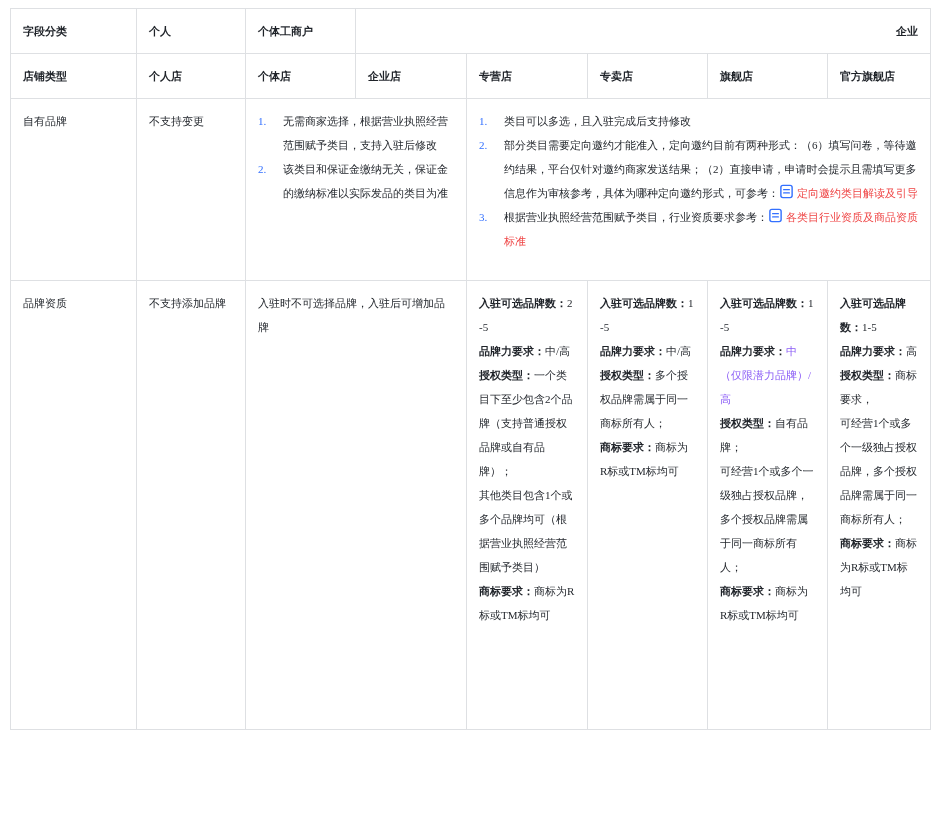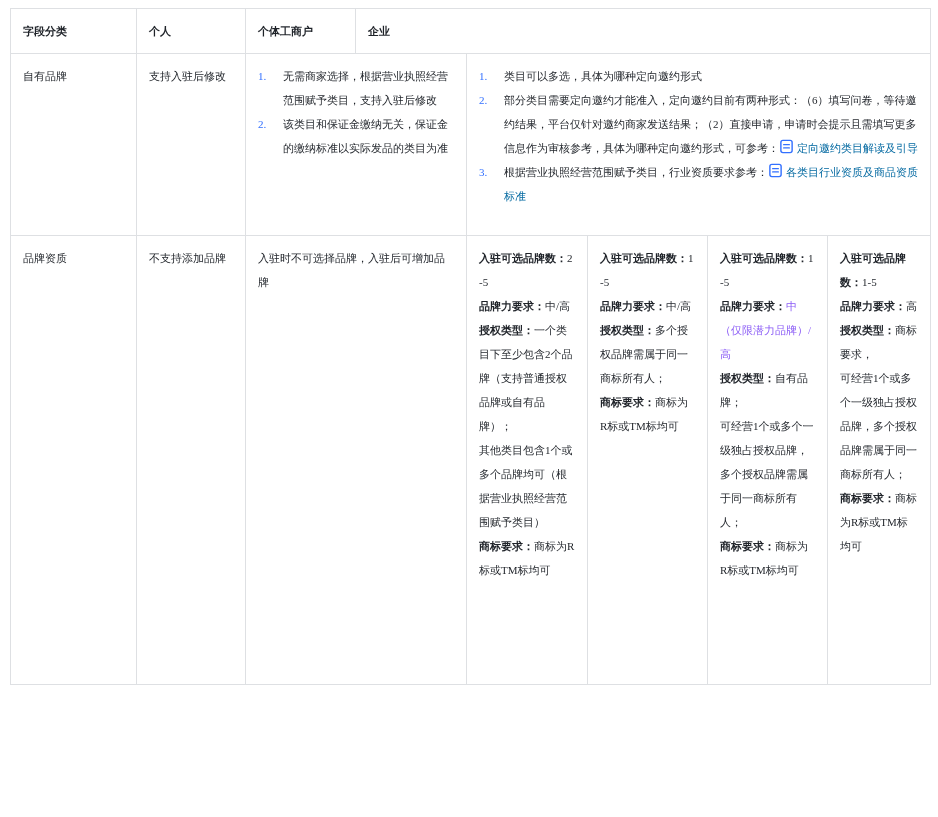--- a/index.html
+++ b/index.html
@@ -16,28 +16,28 @@
     vertical-align:top;
     padding:10px 12px;
     font-size:11px;
     line-height:24px;
     color:#1f2329;
     word-break:break-all;
     overflow:hidden;
     font-family:Liberation Serif, serif;
   }
   .hd{font-weight:bold;}
-  .center{text-align:left;}
+  .center{text-align:right;}
   .tline{display:block;}
   .li-row{display:flex;}
   .li-num{color:#3370ff;flex:0 0 25px;width:25px;}
   .li-text{flex:1;min-width:0;}
   .seg-b{font-weight:bold;}
   .seg-red{color:#8b5cf6;}
-  a.doclink{color:#0369a1;text-decoration:none;cursor:pointer;}
+  a.doclink{color:#ef4444;text-decoration:none;cursor:pointer;}
   a.doclink svg{vertical-align:-2px;margin-right:3px;}
 </style>
 </head>
 <body>
 
 <table class="tbl">
   <colgroup>
     <col style="width:126px">
       <col style="width:109px">
       <col style="width:110px">
@@ -49,39 +49,49 @@
   </colgroup>
 
   <tbody>
       <tr style="height:39px">
     <td class="hd">字段分类</td>
     <td class="hd">个人</td>
     <td class="hd">个体工商户</td>
     <td class="hd center" colspan="5">企业</td>
   </tr>
 
+  <tr style="height:43px">
+    <td class="hd">店铺类型</td>
+    <td class="hd">个人店</td>
+    <td class="hd">个体店</td>
+    <td class="hd">企业店</td>
+    <td class="hd">专营店</td>
+    <td class="hd">专卖店</td>
+    <td class="hd">旗舰店</td>
+    <td class="hd">官方旗舰店</td>
+  </tr>
 
 
   <tr style="height:182px">
     <td>自有品牌</td>
-    <td>支持入驻后修改</td>
+    <td>不支持变更</td>
     <td colspan="2">
           <div class="li-row">
             <span class="li-num">1.</span>
             <div class="li-text"><span>无需商家选择，根据营业执照经营范围赋予类目，支持入驻后修改</span></div>
           </div>
           <div class="li-row">
             <span class="li-num">2.</span>
             <div class="li-text"><span>该类目和保证金缴纳无关，保证金的缴纳标准以实际发品的类目为准</span></div>
           </div>
         </td>
     <td colspan="4">
           <div class="li-row">
             <span class="li-num">1.</span>
-            <div class="li-text"><span>类目可以多选，具体为哪种定向邀约形式</span></div>
+            <div class="li-text"><span>类目可以多选，且入驻完成后支持修改</span></div>
           </div>
           <div class="li-row">
             <span class="li-num">2.</span>
             <div class="li-text"><span>部分类目需要定向邀约才能准入，定向邀约目前有两种形式：（6）填写问卷，等待邀约结果，平台仅针对邀约商家发送结果；（2）直接申请，申请时会提示且需填写更多信息作为审核参考，具体为哪种定向邀约形式，可参考：</span><a class="doclink" href="#"><svg width="15" height="15" viewBox="0 0 16 16">
                   <rect x="2" y="1.5" width="12" height="13" rx="2.2" fill="none" stroke="#3370ff" stroke-width="1.5"></rect>
                   <path d="M5 6h6M5 9.5h6" stroke="#3370ff" stroke-width="1.5" stroke-linecap="round"></path>
                 </svg><span>定向邀约类目解读及引导</span></a></div>
           </div>
           <div class="li-row">
             <span class="li-num">3.</span>

